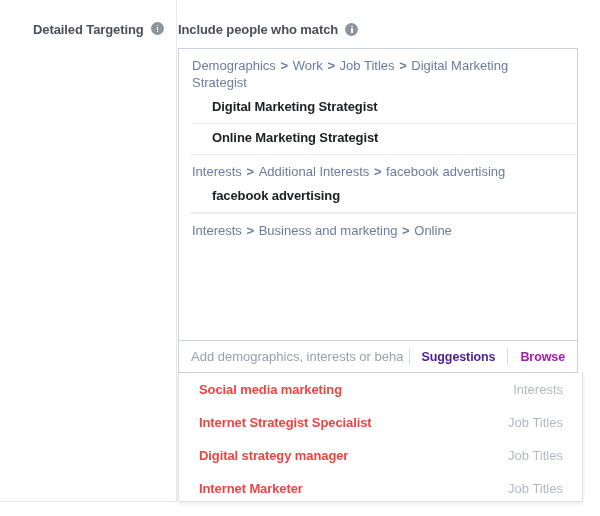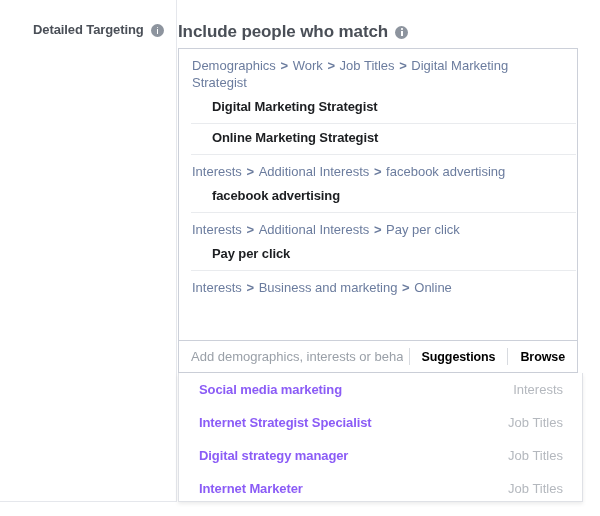--- a/index.html
+++ b/index.html
@@ -39,28 +39,28 @@
   .field-label {
     position: absolute;
     left: 33px;
     top: 22px;
     font-size: 13px;
     font-weight: bold;
     color: #4a4f57;
     letter-spacing: -0.1px;
     white-space: nowrap;
     display: flex;
-    align-items: flex-end;
+    align-items: flex-start;
   }
 
   .sub-label {
     position: absolute;
     left: 178px;
     top: 22px;
-    font-size: 17px;
+    font-size: 13px;
     font-weight: bold;
     color: #4a4f57;
     letter-spacing: -0.1px;
     white-space: nowrap;
     display: flex;
     align-items: center;
   }
 
   
   .info-icon {
@@ -173,22 +173,22 @@
     flex: 0 0 auto;
   }
   .row-action {
     font-size: 12.5px;
     font-weight: bold;
     padding: 0 12px;
     white-space: nowrap;
     cursor: pointer;
     letter-spacing: -0.1px;
   }
-  .row-action.primary { color: #000000; }
-  .row-action.dark { color: #000000; }
+  .row-action.primary { color: #4c1d95; }
+  .row-action.dark { color: #a21caf; }
 
   
   #suggestions {
     position: absolute;
     left: 178px;
     top: 373px;
     width: 405px;
     height: 129px;
     background: #ffffff;
     border: 1px solid #dfe1e6;
@@ -201,21 +201,21 @@
     display: flex;
     align-items: center;
     justify-content: space-between;
     height: 33px;
     padding: 0 19px 0 20px;
     box-sizing: border-box;
   }
   .sugg-label {
     font-size: 13px;
     font-weight: bold;
-    color: #8b5cf6;
+    color: #ef4444;
     letter-spacing: -0.1px;
   }
   .sugg-cat {
     font-size: 13px;
     color: #b4b8be;
   }
 </style>
 </head>
 <body>
 
@@ -241,24 +241,20 @@
       <div class="sel-divider"></div>
       <div class="sel-group">
         <div class="sel-name">Online Marketing Strategist</div>
       </div>
       <div class="sel-divider"></div>
       <div class="sel-group">
         <div class="sel-crumb"><span>Interests</span><span class="sep"> &gt; </span><span>Additional Interests</span><span class="sep"> &gt; </span><span>facebook advertising</span></div>
         <div class="sel-name">facebook advertising</div>
       </div>
       <div class="sel-divider"></div>
-      <div class="sel-group">
-        <div class="sel-crumb"><span>Interests</span><span class="sep"> &gt; </span><span>Additional Interests</span><span class="sep"> &gt; </span><span>Pay per click</span></div>
-        <div class="sel-name">Pay per click</div>
-      </div>
       <div class="sel-divider"></div>
       <div class="sel-group">
         <div class="sel-crumb"><span>Interests</span><span class="sep"> &gt; </span><span>Business and marketing</span><span class="sep"> &gt; </span><span>Online</span></div>
       </div>
     </div>
 </div>
 
 <div id="search-row">
   <input id="search-input" type="text" placeholder="Add demographics, interests or behaviors" style="">
   <span class="v-sep"></span>

